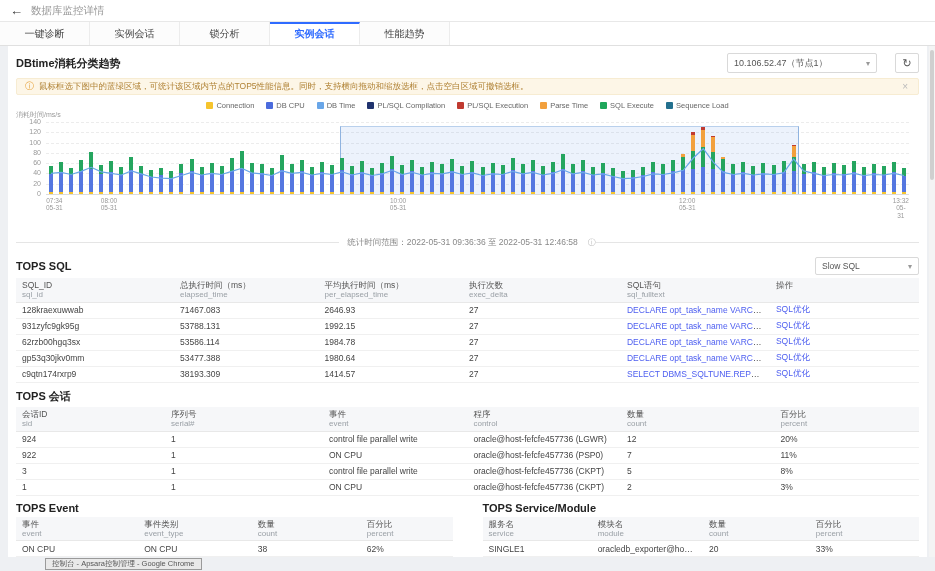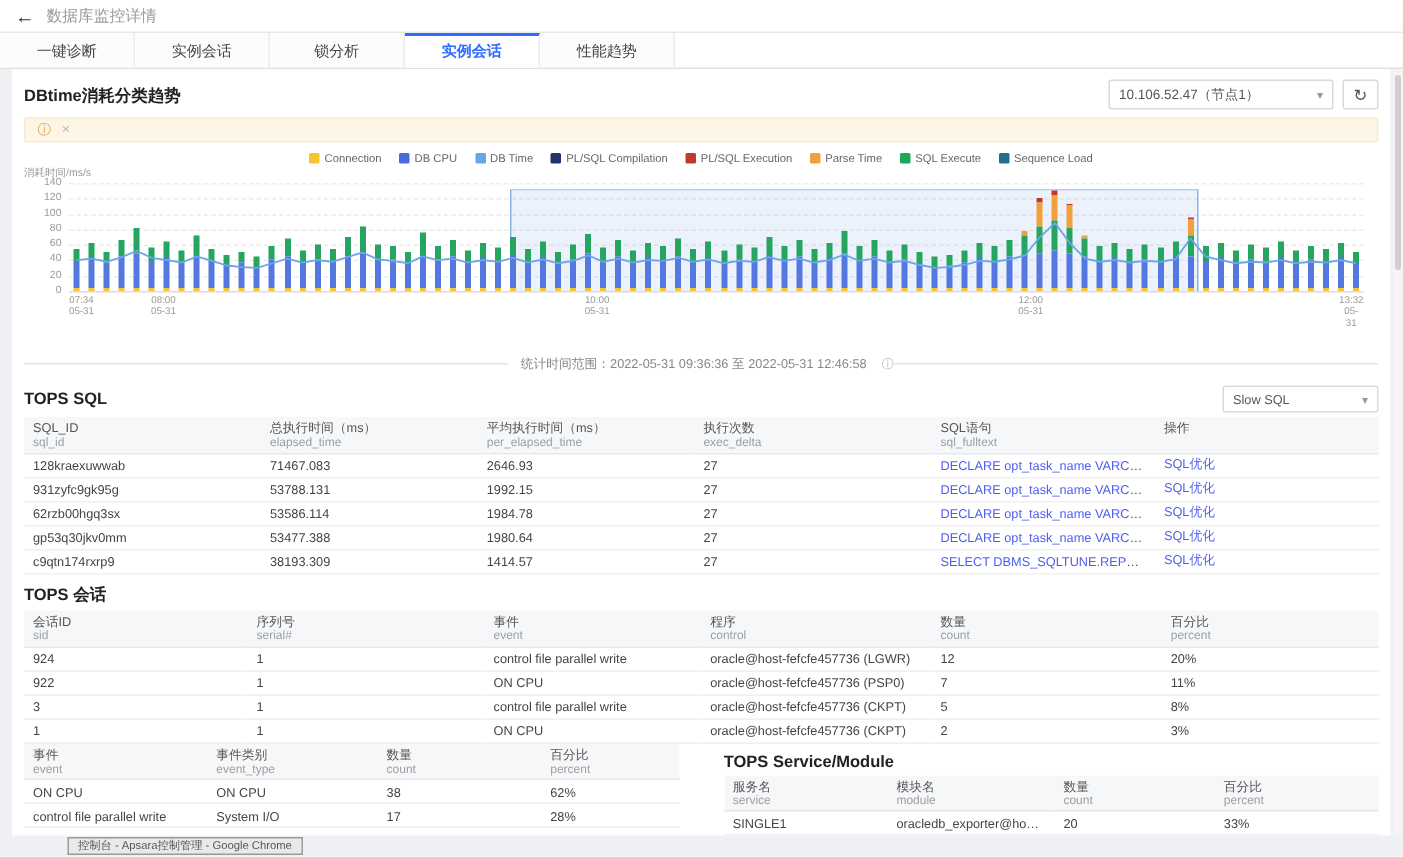--- a/index.html
+++ b/index.html
@@ -17,21 +17,21 @@
          border-right:1px solid #ececec; background:#fcfcfc; cursor:pointer; position:relative; }
   .tab.active { background:#fff; color:#2f6bff; border-top:2px solid #2f6bff; border-bottom:1px solid #fff; font-weight:bold; }
 
   
   .card { position:absolute; left:8px; right:8px; top:46px; height:511px; background:#fff; overflow:hidden; }
   .inner { padding:0 8px; }
 
   
   .controls { height:30px; display:flex; align-items:center; padding:4px 8px 0 8px; }
   .section-title { font-size:11px; font-weight:bold; color:#222; }
-  .controls-right { margin-left:auto; display:flex; align-items:center; gap:6px; }
+  .controls-right { margin-left:auto; display:flex; align-items:center; gap:18px; }
   .select-box, .date-box { height:20px; border:1px solid #d9d9d9; border-radius:2px; background:#fff;
          display:flex; align-items:center; font-size:9px; color:#555; padding:0 6px; cursor:pointer; }
   .select-box { width:150px; justify-content:space-between; }
   .date-box { width:150px; justify-content:space-between; }
   .caret { font-size:8px; color:#999; }
   .cal-icon { width:10px; height:9px; border:1px solid #999; border-top:2px solid #999; border-radius:1px; }
   .refresh-btn { width:24px; height:20px; border:1px solid #d9d9d9; border-radius:2px; background:#fff;
          font-size:11px; color:#555; display:flex; align-items:center; justify-content:center; cursor:pointer; }
 
   
@@ -112,20 +112,21 @@
       <div class="select-box">
         <span>10.106.52.47（节点1）</span>
         <span class="caret">▾</span>
       </div>
       <div class="refresh-btn">↻</div>
     </div>
   </div>
 
   <div class="banner">
     <span class="banner-icon">ⓘ</span>
+    <span class="banner-text">鼠标框选下图中的蓝绿区域，可统计该区域内节点的TOP5性能信息。同时，支持横向拖动和缩放选框，点击空白区域可撤销选框。</span>
     <span class="banner-close">×</span>
   </div>
 
   <div class="legend-row" id="legend">
       <span class="legend-item">
         <span class="legend-swatch" style="background:#f6c42d"></span>
         <span>Connection</span>
       </span>
       <span class="legend-item">
         <span class="legend-swatch" style="background:#4b6bdd"></span>
@@ -797,20 +798,23 @@
             <td>oracle@host-fefcfe457736 (CKPT)</td>
             <td>2</td>
             <td>3%</td>
           </tr>
         </tbody>
       </table>
     </div>
 
   <div class="bottom-wrap">
     <div class="bottom-col">
+      <div class="sec-title-row">
+        <span class="sec-title">TOPS Event</span>
+      </div>
       <div id="event-table">
           <table class="grid">
             <colgroup>
               <col style="width: 28%;">
               <col style="width: 26%;">
               <col style="width: 25%;">
               <col style="width: 21%;">
             </colgroup>
             <thead>
               <tr>

